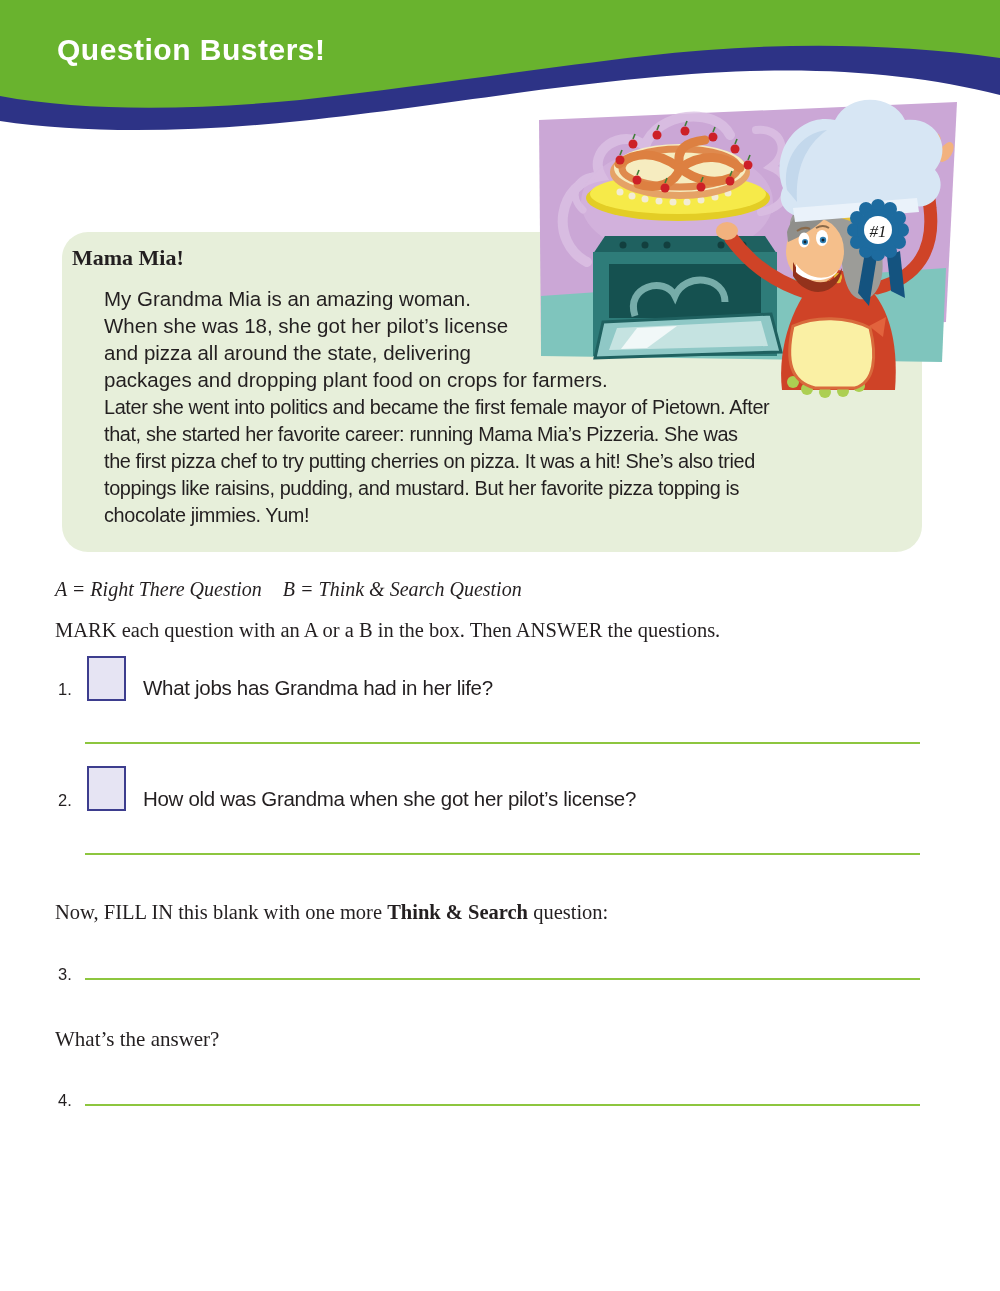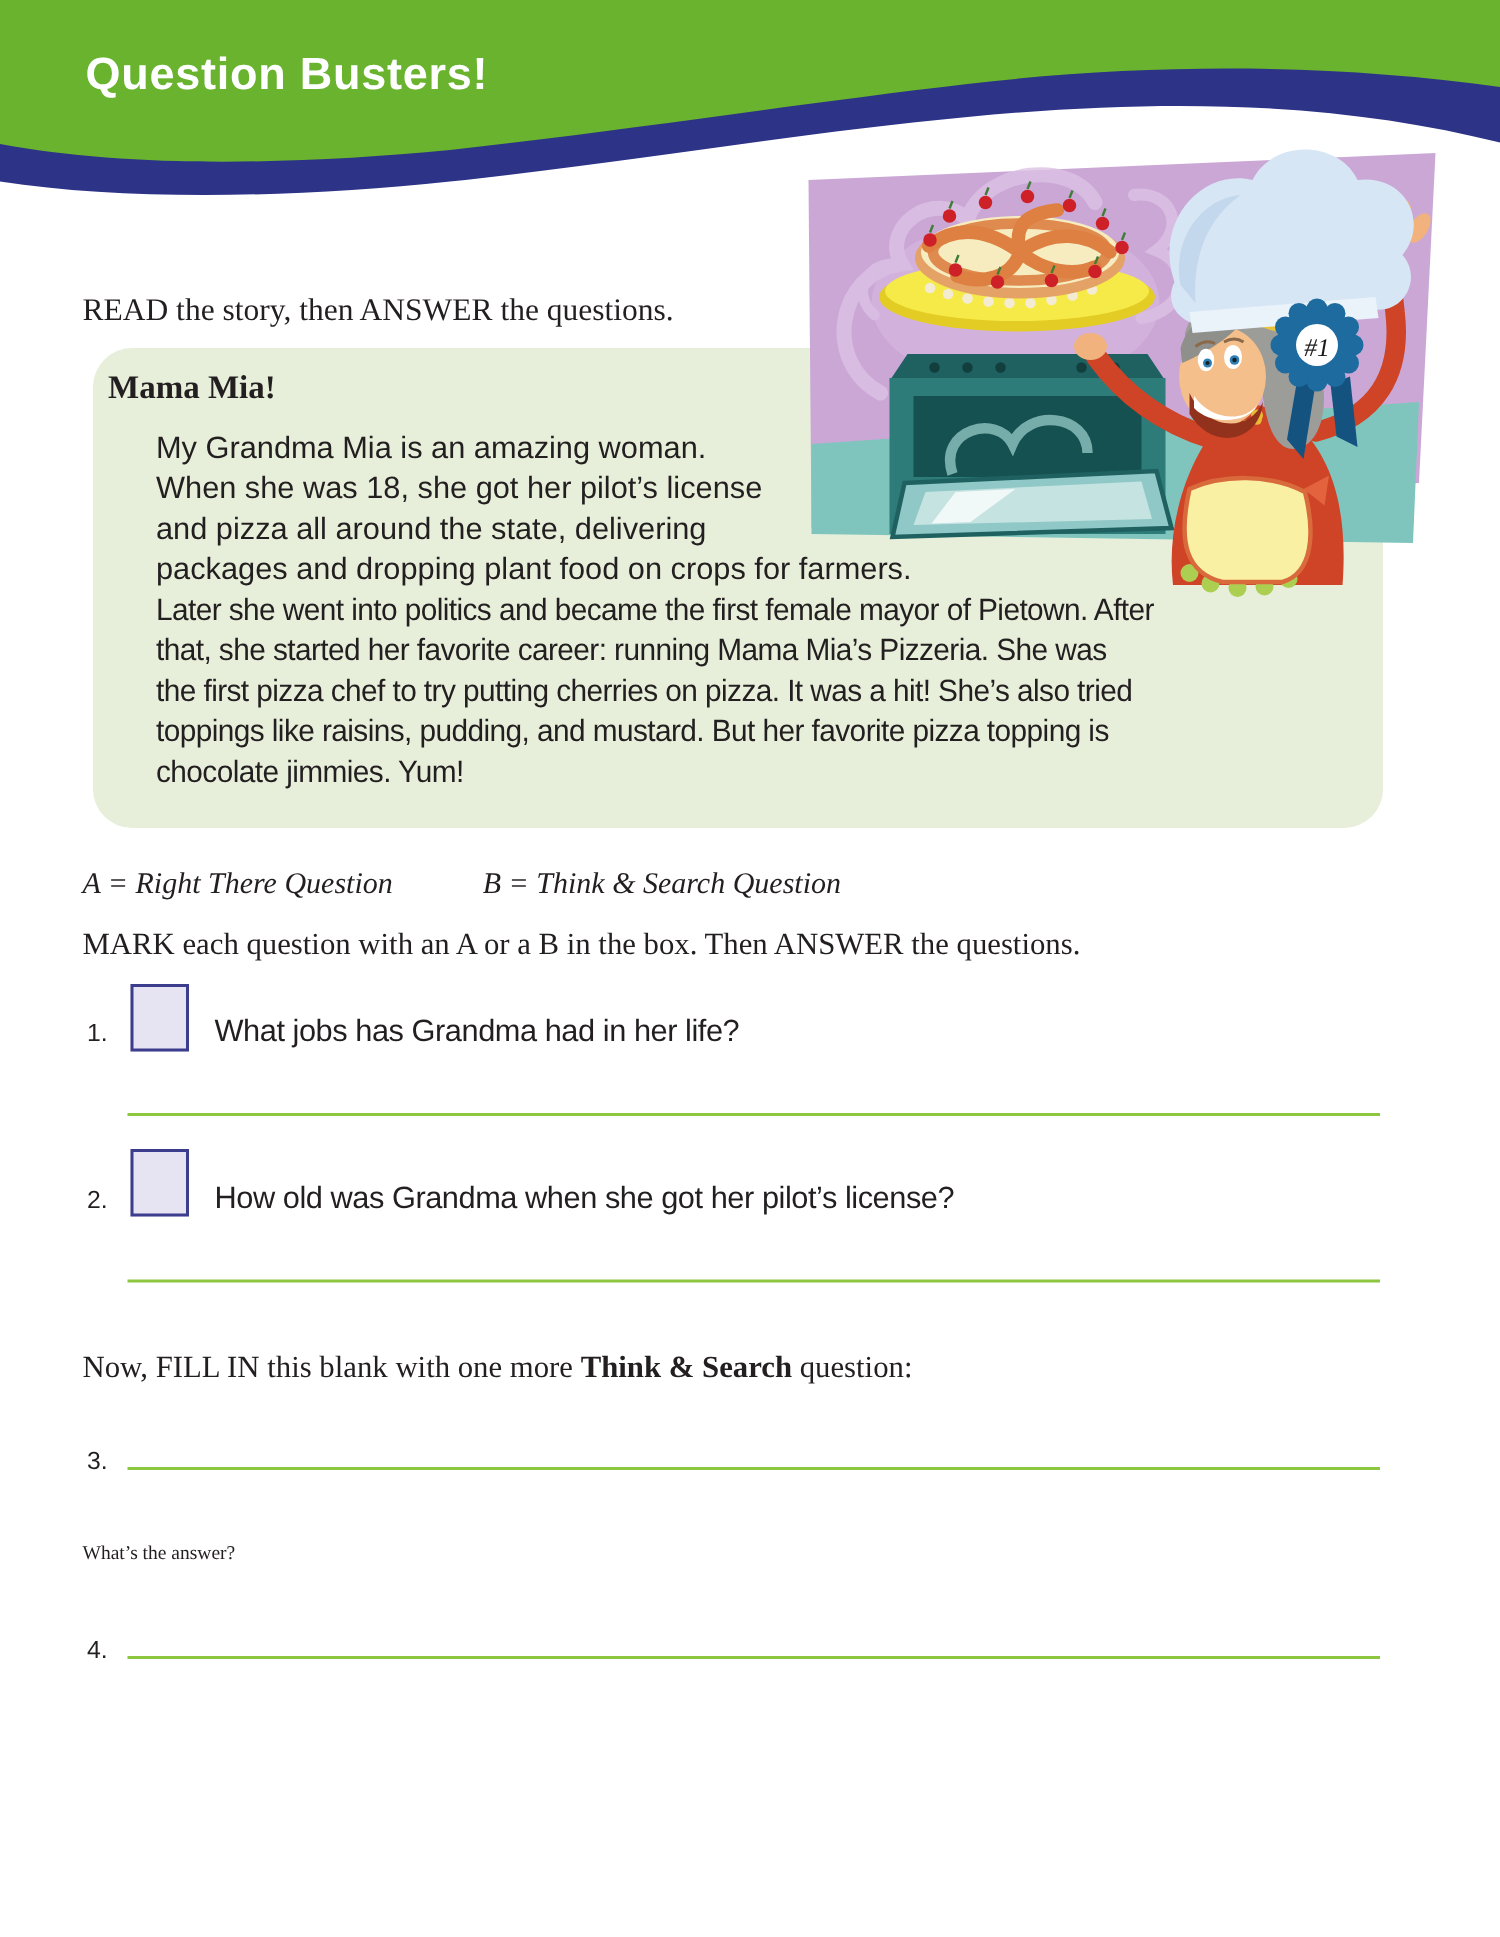--- a/index.html
+++ b/index.html
@@ -19,50 +19,49 @@
   .story-box{position:absolute;left:62px;top:232px;width:860px;height:320px;background:#e7efda;border-radius:26px;}
   .story-title{position:absolute;left:72px;top:245px;font-size:22px;font-weight:bold;font-family:Liberation Serif, serif;}
   .story-lines{position:absolute;left:88px;top:285px;width:820px;font-size:20.5px;line-height:27px;margin-left:16px;}
   .story-lines .narrow{letter-spacing:-0.4px;transform:scaleX(.97);transform-origin:left;}
 
   
   .illustration{position:absolute;left:525px;top:90px;width:440px;height:312px;}
 
   
   .legend{position:absolute;left:55px;top:578px;font-size:20px;font-style:italic;}
-  .legend .legend-b{margin-left:60px;}
+  .legend .legend-b{margin-left:21px;}
   .instructions{position:absolute;left:55px;top:619px;font-size:20.5px;}
 
   
   .q-number{position:absolute;font-size:16.5px;}
   .answer-box{position:absolute;width:35px;height:41px;background:#e6e4f3;border:2px solid #3d3d8e;}
   .q-text{position:absolute;font-size:20.5px;letter-spacing:-0.3px;}
   .answer-line{position:absolute;left:85px;width:835px;height:2px;background:#8dc63f;}
 
   .fill-in{position:absolute;left:55px;top:901px;font-size:20.5px;text-align:center;}
   .fill-in b{font-weight:bold;}
-  .whats-answer{position:absolute;left:55px;top:1027px;font-size:13px;font-family:Liberation Serif, serif;}
+  .whats-answer{position:absolute;left:55px;top:1027px;font-size:21px;font-family:Liberation Serif, serif;}
 
   
   .footer-divider{position:absolute;left:0;top:1226px;width:1000px;height:11px;background:#76bc2f;}
   .footer-bar{position:absolute;left:0;top:1237px;width:1000px;height:54px;background:#2d3386;}
   .page-number{position:absolute;left:55px;top:10px;font-size:21px;font-weight:bold;color:#ffffff;}
 </style>
 </head>
 <body>
 
 <div class="page">
 
   <svg class="header-wave" viewBox="0 0 1000 140" preserveAspectRatio="none" aria-hidden="true">
     <path fill="#2d3386" d="M0,0 H1000 V95 C900,70 790,64 645,78 C520,90 430,107 300,121 C195,132 85,134 0,121 Z"></path>
     <path fill="#69b32e" d="M0,0 H1000 V58 C885,42 765,42 645,56 C525,70 425,86 300,100 C195,110 85,112 0,96 Z"></path>
   </svg>
   <div class="page-title">Question Busters!</div>
 
-  <div class="intro serif">READ the story, then ANSWER the questions.</div>
 
   <div class="story-box"></div>
   <div class="story-title">Mama Mia!</div>
   <div class="story-lines">
     <div>My Grandma Mia is an amazing woman.</div>
     <div>When she was 18, she got her pilot’s license</div>
     <div>and pizza all around the state, delivering</div>
     <div>packages and dropping plant food on crops for farmers.</div>
     <div class="narrow">Later she went into politics and became the first female mayor of Pietown. After</div>
     <div class="narrow">that, she started her favorite career: running Mama Mia’s Pizzeria. She was</div>

